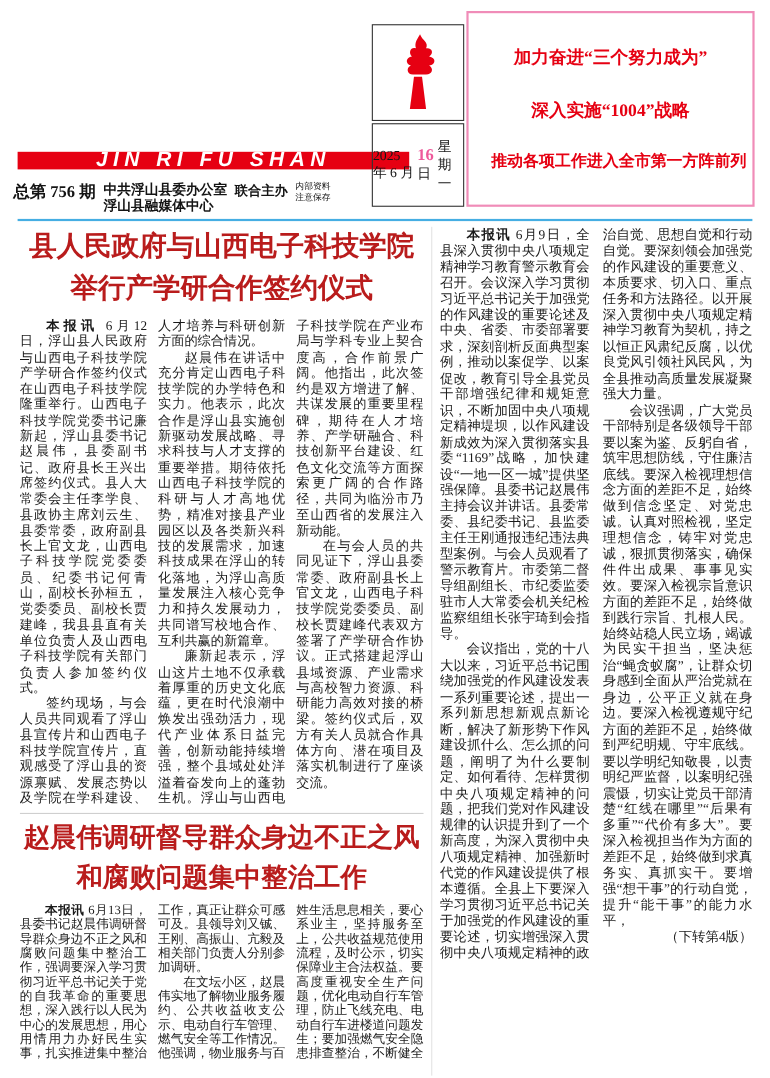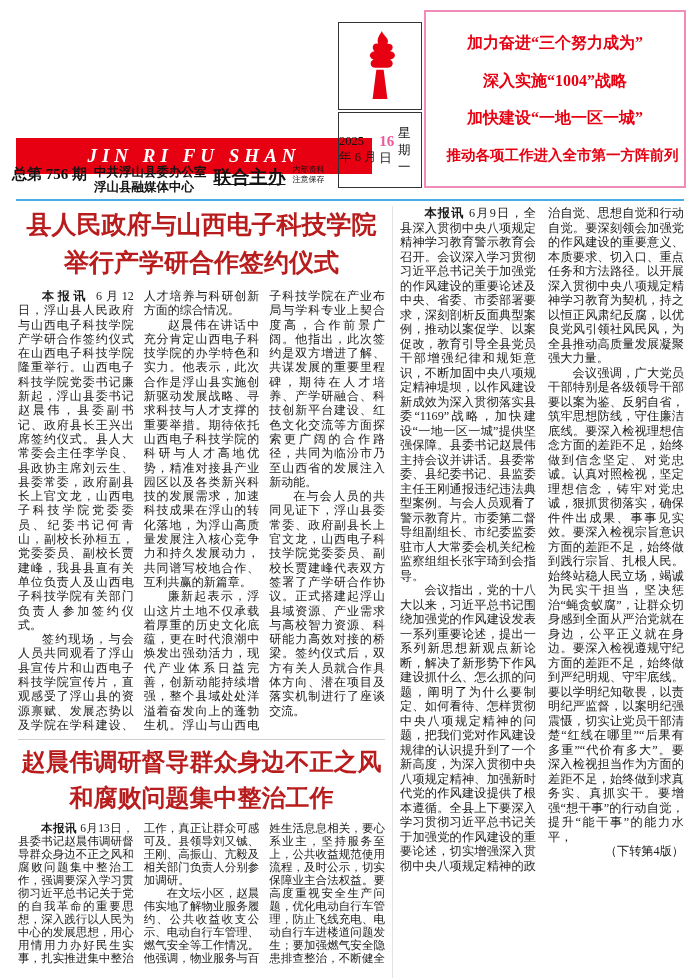--- a/index.html
+++ b/index.html
@@ -12,29 +12,29 @@
   html,body{margin:0;padding:0;background:#fff;}
   .page{position:relative;width:700px;height:980px;background:#fff;overflow:hidden;
         font-family:"Liberation Serif","DejaVu Serif",serif;color:var(--ink);}
 
   
   header{position:absolute;left:0;top:0;width:700px;height:202px;}
   .calli{position:absolute;left:14px;top:2px;width:370px;height:132px;
          font-size:88px;font-weight:bold;color:var(--red);line-height:1;
          display:flex;align-items:center;justify-content:center;letter-spacing:0;
          font-family:"DejaVu Serif","Liberation Serif",serif;}
-  .enbar{position:absolute;left:16px;top:138px;width:356px;height:36px;background:var(--red);
-         color:#fff;font-family:Liberation Serif, serif;font-weight:bold;
+  .enbar{position:absolute;left:16px;top:138px;width:356px;height:16px;background:var(--red);
+         color:#fff;font-family:Liberation Sans, sans-serif;font-weight:bold;
          font-style:italic;font-size:19px;letter-spacing:5px;display:flex;align-items:center;
          justify-content:center;white-space:nowrap;}
   .pubrow{position:absolute;left:12px;top:165px;width:376px;height:34px;display:flex;
           align-items:flex-start;gap:7px;white-space:nowrap;}
   .issue{font-size:15px;font-weight:bold;}
   .publisher div{font-size:12.5px;font-weight:bold;line-height:1.2;}
-  .cohost{font-size:18px;font-weight:bold;text-decoration:underline;}
+  .cohost{font-size:12px;font-weight:bold;}
   .internal div{font-size:8px;line-height:1.3;}
 
   .torchbox{position:absolute;left:338px;top:22px;width:84px;height:88px;border:1.5px solid #333;
             display:flex;align-items:center;justify-content:center;background:#fff;box-sizing:border-box;}
   .datebox{position:absolute;left:338px;top:112px;width:84px;height:76px;border:1.5px solid #333;
            display:flex;flex-direction:row;align-items:center;justify-content:space-evenly;
            font-size:12.5px;box-sizing:border-box;}
   .datebox .day{color:var(--pink);font-size:15px;font-weight:bold;}
 
   .sloganbox{position:absolute;left:424px;top:10px;width:262px;height:178px;
@@ -99,21 +99,20 @@
       <div>
         <span class="day">16</span>
         <span>日</span>
       </div>
       <div>星期一</div>
     </div>
 
     <div class="sloganbox">
       <div class="slogan">加力奋进“三个努力成为”</div>
       <div class="slogan">深入实施“1004”战略</div>
-      <div class="slogan">加快建设“一地一区一城”</div>
       <div class="slogan">推动各项工作进入全市第一方阵前列</div>
     </div>
   </header>
 
   <div class="bluerule"></div>
 
   <main>
 
     <section class="leftcol">
 

